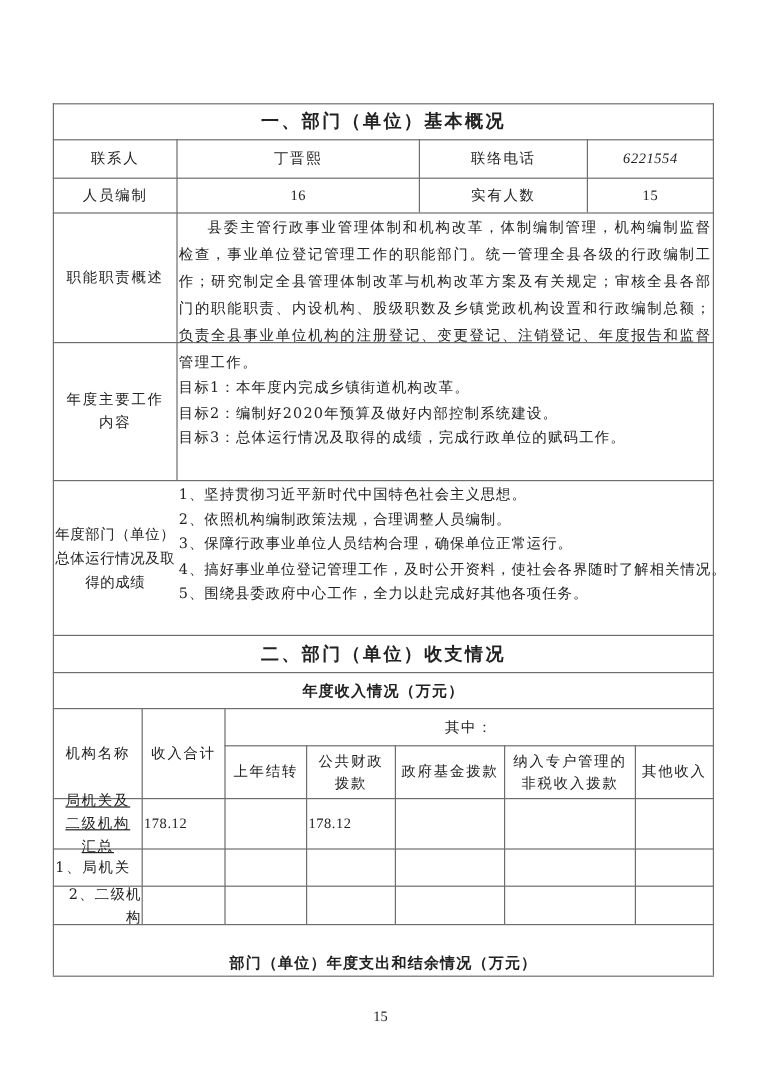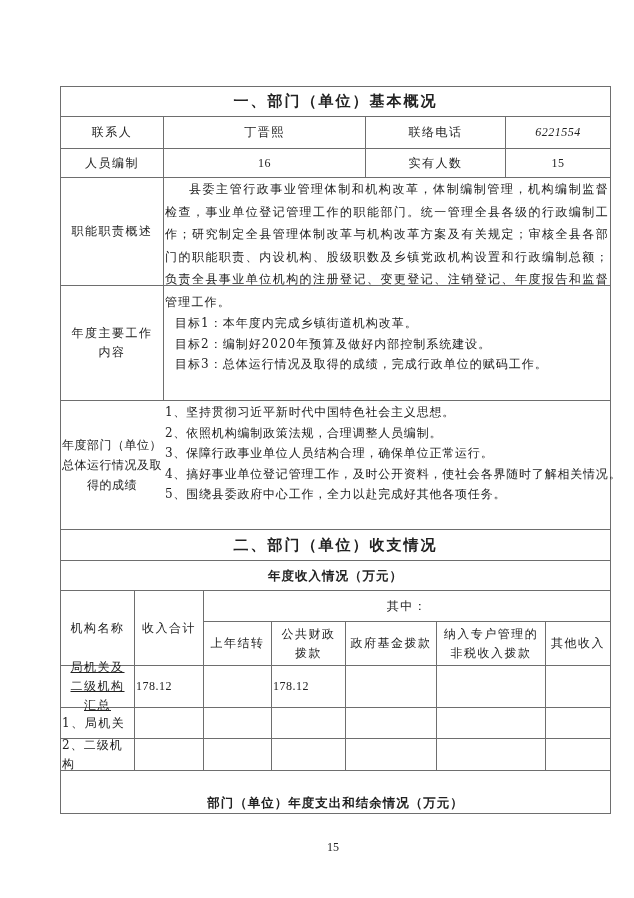--- a/index.html
+++ b/index.html
@@ -1,24 +1,24 @@
 <!DOCTYPE html>
 <html><head>
 <meta charset="utf-8">
 <style>
   html, body { margin: 0; padding: 0; background: #ffffff; }
   body { width: 634px; height: 898px; position: relative; overflow: hidden;
          font-family: "DejaVu Serif", "Liberation Serif", serif; color: #222; }
-  .page { position: absolute; left: 16px; top: 0; width: 509px; height: 898px; }
+  .page { position: absolute; left: 0; top: 0; width: 509px; height: 898px; }
   .ln { position: absolute; background: #6e6e6e; }
   .h { height: 1px; }
   .v { width: 1px; }
   .cell { position: absolute; display: flex; align-items: center; justify-content: center;
           text-align: center; font-size: 12px; letter-spacing: 1.5px; line-height: 19px; box-sizing: border-box; }
-  .left { justify-content: flex-start; text-align: left; }
+  .left { justify-content: flex-start; text-align: right; }
   .title { font-size: 15px; font-weight: bold; letter-spacing: 2px; font-family: "DejaVu Sans", "Liberation Sans", sans-serif; }
   .sub { font-size: 12.5px; font-weight: bold; letter-spacing: 1px; font-family: "DejaVu Sans", "Liberation Sans", sans-serif; }
   .para { position: absolute; font-size: 12px; line-height: 22.5px; letter-spacing: 1.2px; text-align: justify; box-sizing: border-box; }
   .list { position: absolute; font-size: 12px; line-height: 20.5px; letter-spacing: 1px; box-sizing: border-box; }
   .list div { white-space: nowrap; }
   .num { font-family: "Liberation Serif", serif; letter-spacing: 0.5px; }
   .pageno { position: absolute; left: 0; width: 634px; top: 840px; text-align: center; font-size: 12px; font-family: "Liberation Serif", serif; }
 </style>
 </head>
 <body>
@@ -64,21 +64,21 @@
 
   <div class="cell" style="left:45px;top:149px;width:102px;height:28px;">人员编制</div>
   <div class="cell num" style="left:148px;top:149px;width:201px;height:28px;">16</div>
   <div class="cell" style="left:350px;top:149px;width:139px;height:28px;">实有人数</div>
   <div class="cell num" style="left:490px;top:149px;width:104px;height:28px;">15</div>
 
   <div class="cell" style="left:45px;top:178px;width:102px;height:107px;">职能职责概述</div>
   <div class="para" style="left:148px;top:178px;width:446px;padding:0 1px;text-indent:24px;">县委主管行政事业管理体制和机构改革，体制编制管理，机构编制监督检查，事业单位登记管理工作的职能部门。统一管理全县各级的行政编制工作；研究制定全县管理体制改革与机构改革方案及有关规定；审核全县各部门的职能职责、内设机构、股级职数及乡镇党政机构设置和行政编制总额；负责全县事业单位机构的注册登记、变更登记、注销登记、年度报告和监督管理工作。</div>
 
   <div class="cell" style="left:45px;top:286px;width:102px;height:114px;padding:0 4px;">年度主要工作内容</div>
-  <div class="list" style="left:148px;top:313px;width:446px;padding-left:1px;margin-left:10px;">
+  <div class="list" style="left:148px;top:313px;width:446px;padding-left:1px;">
     <div>目标1：本年度内完成乡镇街道机构改革。</div>
     <div>目标2：编制好2020年预算及做好内部控制系统建设。</div>
     <div>目标3：总体运行情况及取得的成绩，完成行政单位的赋码工作。</div>
   </div>
 
   <div class="cell" style="left:45px;top:401px;width:102px;height:128px;padding:0 1px;letter-spacing:0.5px;line-height:20px;">年度部门（单位）总体运行情况及取得的成绩</div>
   <div class="list" style="left:148px;top:402px;width:446px;padding-left:1px;letter-spacing:0.8px;">
     <div>1、坚持贯彻习近平新时代中国特色社会主义思想。</div>
     <div>2、依照机构编制政策法规，合理调整人员编制。</div>
     <div>3、保障行政事业单位人员结构合理，确保单位正常运行。</div>

